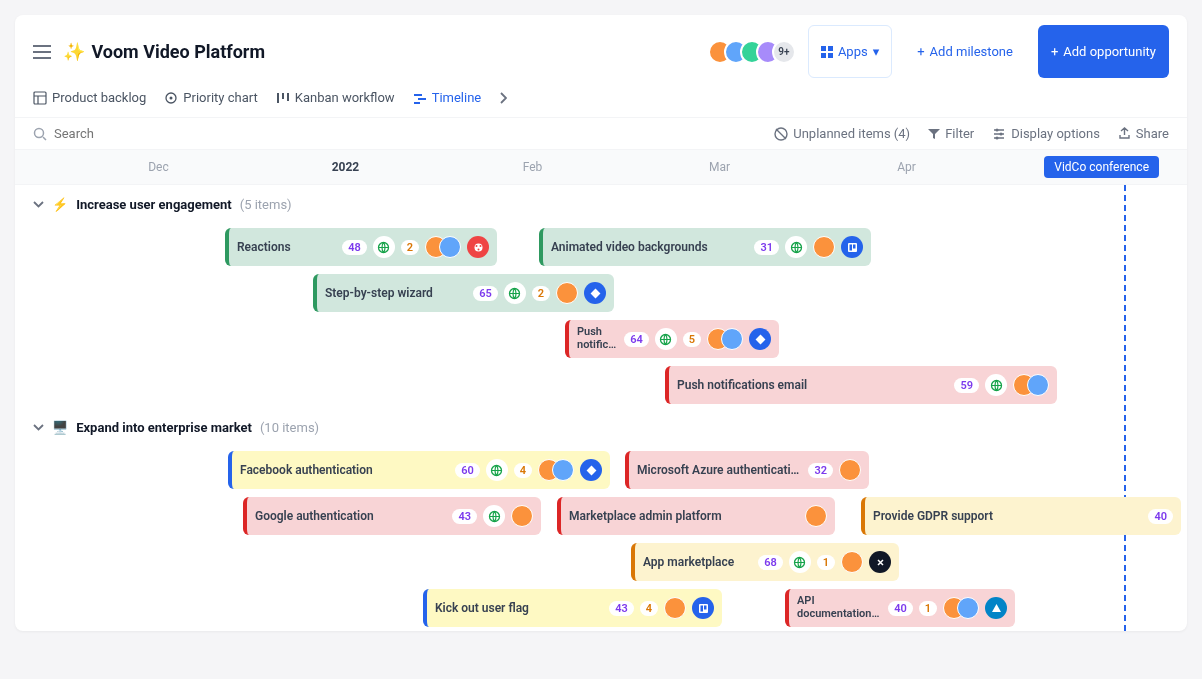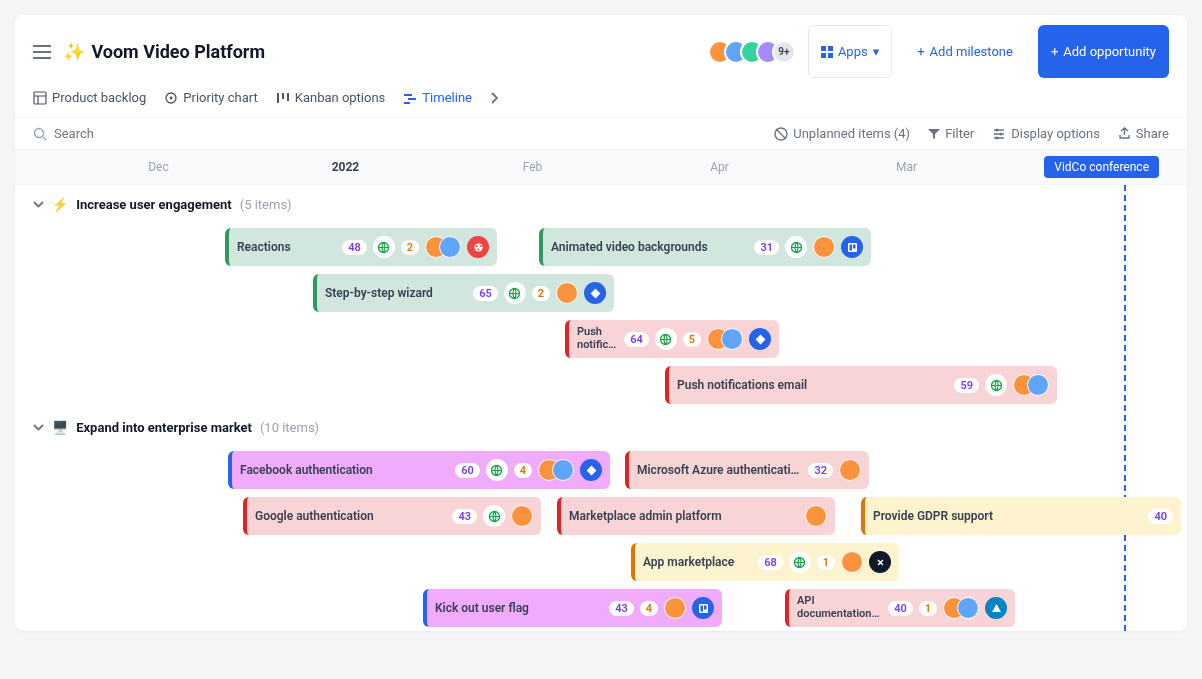--- a/index.html
+++ b/index.html
@@ -32,21 +32,21 @@
 .milestone-line{position:absolute;top:0;bottom:0;border-left:2px dashed #2563eb;pointer-events:none}
 .body{position:relative}
 .group-header{display:flex;align-items:center;gap:8px;padding:12px 18px;font-size:13px}
 .group-title{font-weight:700;color:#111827}
 .group-count{color:#9ca3af}
 .rows{position:relative}
 .row{position:relative;height:46px}
 .card{position:absolute;top:4px;height:38px;border-radius:6px;display:flex;align-items:center;padding:0 8px;gap:6px;font-size:12px;font-weight:600;color:#374151;cursor:pointer;border-left:4px solid}
 .card.green{background:#d1e7dd;border-left-color:#2e9960}
 .card.red{background:#f8d4d6;border-left-color:#dc2626}
-.card.blue{background:#f0abfc;border-left-color:#2563eb}
+.card.blue{background:#fef9c3;border-left-color:#2563eb}
 .card.yellow{background:#fdf3cf;border-left-color:#d97706}
 .card-title{flex:1;overflow:hidden;text-overflow:ellipsis;white-space:nowrap}
 .card-title.multi{white-space:normal;line-height:1.15;font-size:11px}
 .pill{background:#fff;border-radius:10px;padding:1px 6px;font-size:11px;font-weight:600}
 .pill.purple{color:#7c3aed}
 .pill.amber{color:#d97706}
 .ic{width:22px;height:22px;border-radius:50%;display:inline-flex;align-items:center;justify-content:center;font-size:11px;background:#fff;flex-shrink:0}
 .ic.globe{color:#16a34a}
 .ic.diamond{background:#2563eb;color:#fff}
 .ic.triangle{background:#0284c7;color:#fff}
@@ -115,21 +115,21 @@
       <svg width="14" height="14" viewBox="0 0 14 14">
           <circle cx="7" cy="7" r="5" fill="none" stroke="currentColor" stroke-width="1.3"></circle>
           <circle cx="7" cy="7" r="1.5" fill="currentColor"></circle>
         </svg>
       <span>Priority chart</span>
     </div>
     <div class="view-tab">
       <svg width="14" height="14" viewBox="0 0 14 14">
           <path d="M2 2v10M7 2v6M12 2v8" stroke="currentColor" stroke-width="2"></path>
         </svg>
-      <span>Kanban options</span>
+      <span>Kanban workflow</span>
     </div>
     <div class="view-tab active">
       <svg width="14" height="14" viewBox="0 0 14 14">
           <path d="M1 4h8M5 8h8M1 12h6" stroke="currentColor" stroke-width="2"></path>
         </svg>
       <span>Timeline</span>
     </div>
     <span class="chev">
       <svg width="8" height="12" viewBox="0 0 8 12">
           <path d="M2 1l5 5-5 5" fill="none" stroke="currentColor" stroke-width="1.8"></path>
@@ -176,22 +176,22 @@
       <span>Share</span>
     </div>
   </div>
 
   <div class="timeline-header">
     <div class="th-gutter"></div>
     <div class="th-months" id="months">
         <div class="th-month">Dec</div>
         <div class="th-month bold">2022</div>
         <div class="th-month">Feb</div>
+        <div class="th-month">Mar</div>
         <div class="th-month">Apr</div>
-        <div class="th-month">Mar</div>
         <div class="th-month">May</div>
       </div>
     <div class="milestone-tag">VidCo conference</div>
   </div>
 
   <div class="body" id="groups">
     <div class="milestone-line" style="left:1109px"></div>
   <div class="group-header">
         <span class="chev">
           <svg width="11" height="7" viewBox="0 0 11 7">

